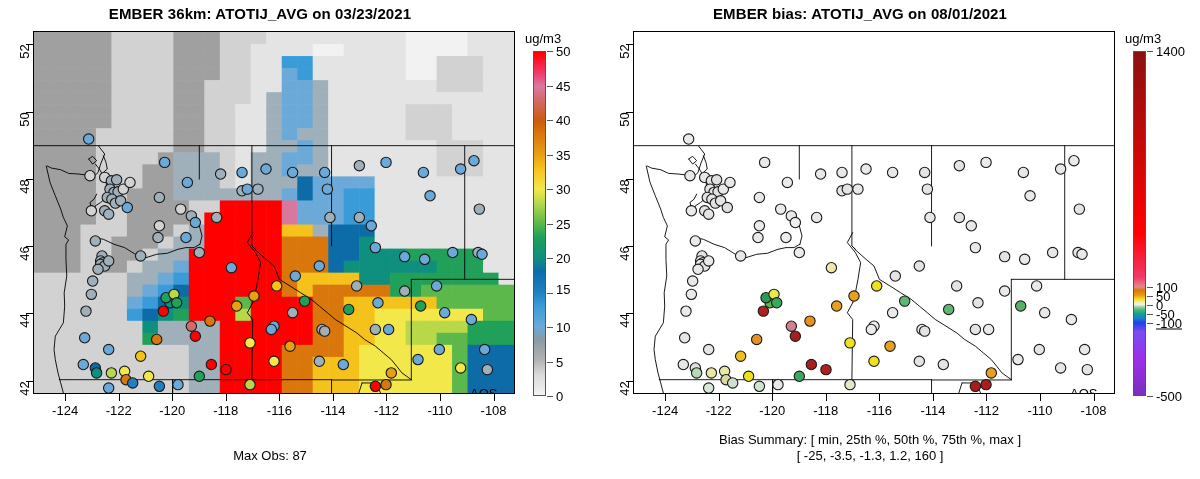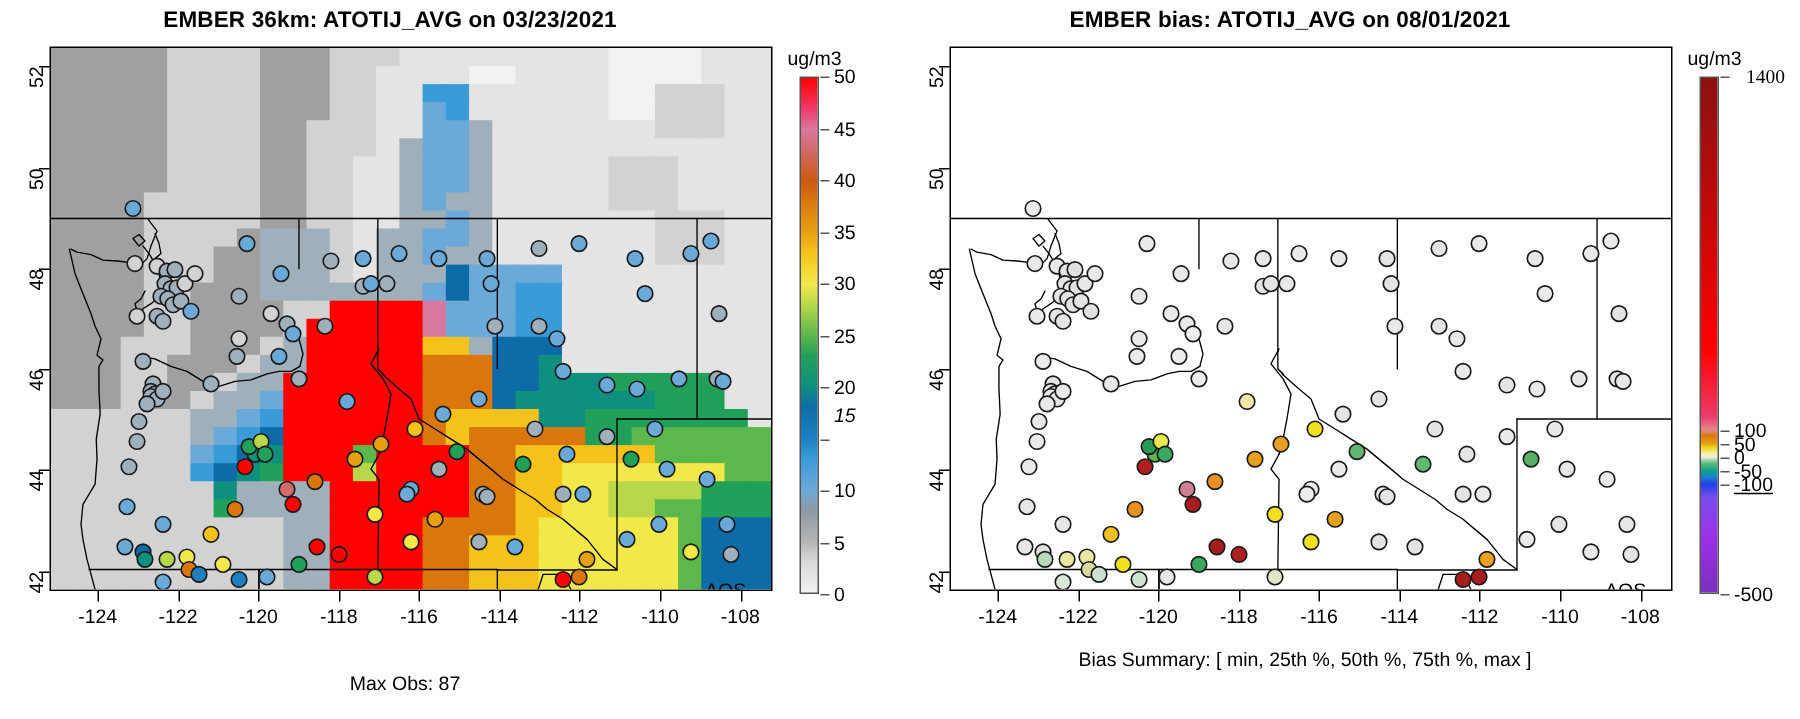--- a/index.html
+++ b/index.html
@@ -1191,21 +1191,21 @@
       <span class="cbunit" style="left:1px;top:0px;">ug/m3</span>
       <div class="cbbar" id="L_cbbar" style="left: 9px; top: 20px; height: 345px; background: linear-gradient(rgb(255, 0, 0) 0%, rgb(239, 58, 107) 6%, rgb(217, 120, 159) 10%, rgb(210, 106, 106) 14%, rgb(204, 90, 16) 20%, rgb(217, 119, 13) 24%, rgb(232, 160, 19) 30%, rgb(245, 194, 27) 34%, rgb(243, 232, 74) 40%, rgb(184, 216, 74) 44%, rgb(92, 184, 74) 50%, rgb(33, 160, 90) 54%, rgb(15, 143, 126) 60%, rgb(13, 108, 168) 64%, rgb(31, 127, 192) 70%, rgb(58, 155, 217) 74%, rgb(106, 169, 216) 80%, rgb(140, 154, 163) 84%, rgb(180, 180, 180) 90%, rgb(217, 217, 217) 94%, rgb(242, 242, 242) 100%);"></div>
       <div id="L_cbticks">
           <div class="cbtick" style="left: 23px; top: 365px;"></div>
           <div class="cblab" style="left: 32px; top: 365px;">0</div>
           <div class="cbtick" style="left: 23px; top: 330.5px;"></div>
           <div class="cblab" style="left: 32px; top: 330.5px;">5</div>
           <div class="cbtick" style="left: 23px; top: 296px;"></div>
           <div class="cblab" style="left: 32px; top: 296px;">10</div>
           <div class="cbtick" style="left: 23px; top: 261.5px;"></div>
-          <div class="cblab" style="left: 32px; top: 246px; font-style: italic;">15</div>
+          <div class="cblab" style="left: 32px; top: 258px;">15</div>
           <div class="cbtick" style="left: 23px; top: 227px;"></div>
           <div class="cblab" style="left: 32px; top: 227px;">20</div>
           <div class="cbtick" style="left: 23px; top: 192.5px;"></div>
           <div class="cblab" style="left: 32px; top: 192.5px;">25</div>
           <div class="cbtick" style="left: 23px; top: 158px;"></div>
           <div class="cblab" style="left: 32px; top: 158px;">30</div>
           <div class="cbtick" style="left: 23px; top: 123.5px;"></div>
           <div class="cblab" style="left: 32px; top: 123.5px;">35</div>
           <div class="cbtick" style="left: 23px; top: 89px;"></div>
           <div class="cblab" style="left: 32px; top: 89px;">40</div>
@@ -1414,35 +1414,36 @@
         <div class="xlab" style="left: 299.911px;">-114</div>
         <div class="xtick" style="left: 353.467px;"></div>
         <div class="xlab" style="left: 353.467px;">-112</div>
         <div class="xtick" style="left: 407.022px;"></div>
         <div class="xlab" style="left: 407.022px;">-110</div>
         <div class="xtick" style="left: 460.578px;"></div>
         <div class="xlab" style="left: 460.578px;">-108</div>
       </div>
 
     <div class="caption cap1">Bias Summary: [ min, 25th %, 50th %, 75th %, max ]</div>
+    <div class="caption cap2">[ -25,  -3.5,  -1.3,  1.2,  160 ]</div>
 
     <div class="cbwrap" style="left:524px;top:31px;width:76px;height:365px;">
       <span class="cbunit" style="left:1px;top:0px;">ug/m3</span>
       <div class="cbbar" id="R_cbbar" style="left: 9px; top: 20px; height: 345px; background: linear-gradient(rgb(139, 17, 17) 0%, rgb(255, 0, 0) 52.63%, rgb(239, 58, 107) 65.79%, rgb(224, 138, 138) 68.42%, rgb(217, 119, 13) 69.47%, rgb(232, 160, 19) 71.05%, rgb(245, 210, 26) 71.84%, rgb(242, 238, 154) 72.89%, rgb(240, 240, 232) 73.68%, rgb(168, 216, 168) 74.21%, rgb(85, 187, 122) 75%, rgb(18, 160, 138) 76.32%, rgb(26, 127, 208) 77.63%, rgb(32, 64, 232) 78.95%, rgb(123, 76, 240) 81.58%, rgb(155, 48, 232) 89.47%, rgb(123, 47, 190) 100%);"></div>
       <div id="R_cbticks">
           <div class="cbtick" style="left: 23px; top: 365px;"></div>
           <div class="cblab" style="left: 32px; top: 365px;">-500</div>
           <div class="cbtick" style="left: 23px; top: 292.368px;"></div>
           <div class="cblab" style="left: 32px; top: 292.368px; text-decoration: underline;">-100</div>
           <div class="cbtick" style="left: 23px; top: 283.289px;"></div>
           <div class="cblab" style="left: 32px; top: 283.289px;">-50</div>
           <div class="cbtick" style="left: 23px; top: 274.211px;"></div>
           <div class="cblab" style="left: 32px; top: 274.211px;">0</div>
           <div class="cbtick" style="left: 23px; top: 265.132px;"></div>
           <div class="cblab" style="left: 32px; top: 265.132px;">50</div>
           <div class="cbtick" style="left: 23px; top: 256.053px;"></div>
           <div class="cblab" style="left: 32px; top: 256.053px;">100</div>
           <div class="cbtick" style="left: 23px; top: 20px;"></div>
-          <div class="cblab" style="left: 40px; top: 20px; font-family: Liberation Serif, serif;">1400</div>
+          <div class="cblab" style="left: 32px; top: 20px;">1400</div>
         </div>
     </div>
   </div>
 </div>
 
 </body></html>

